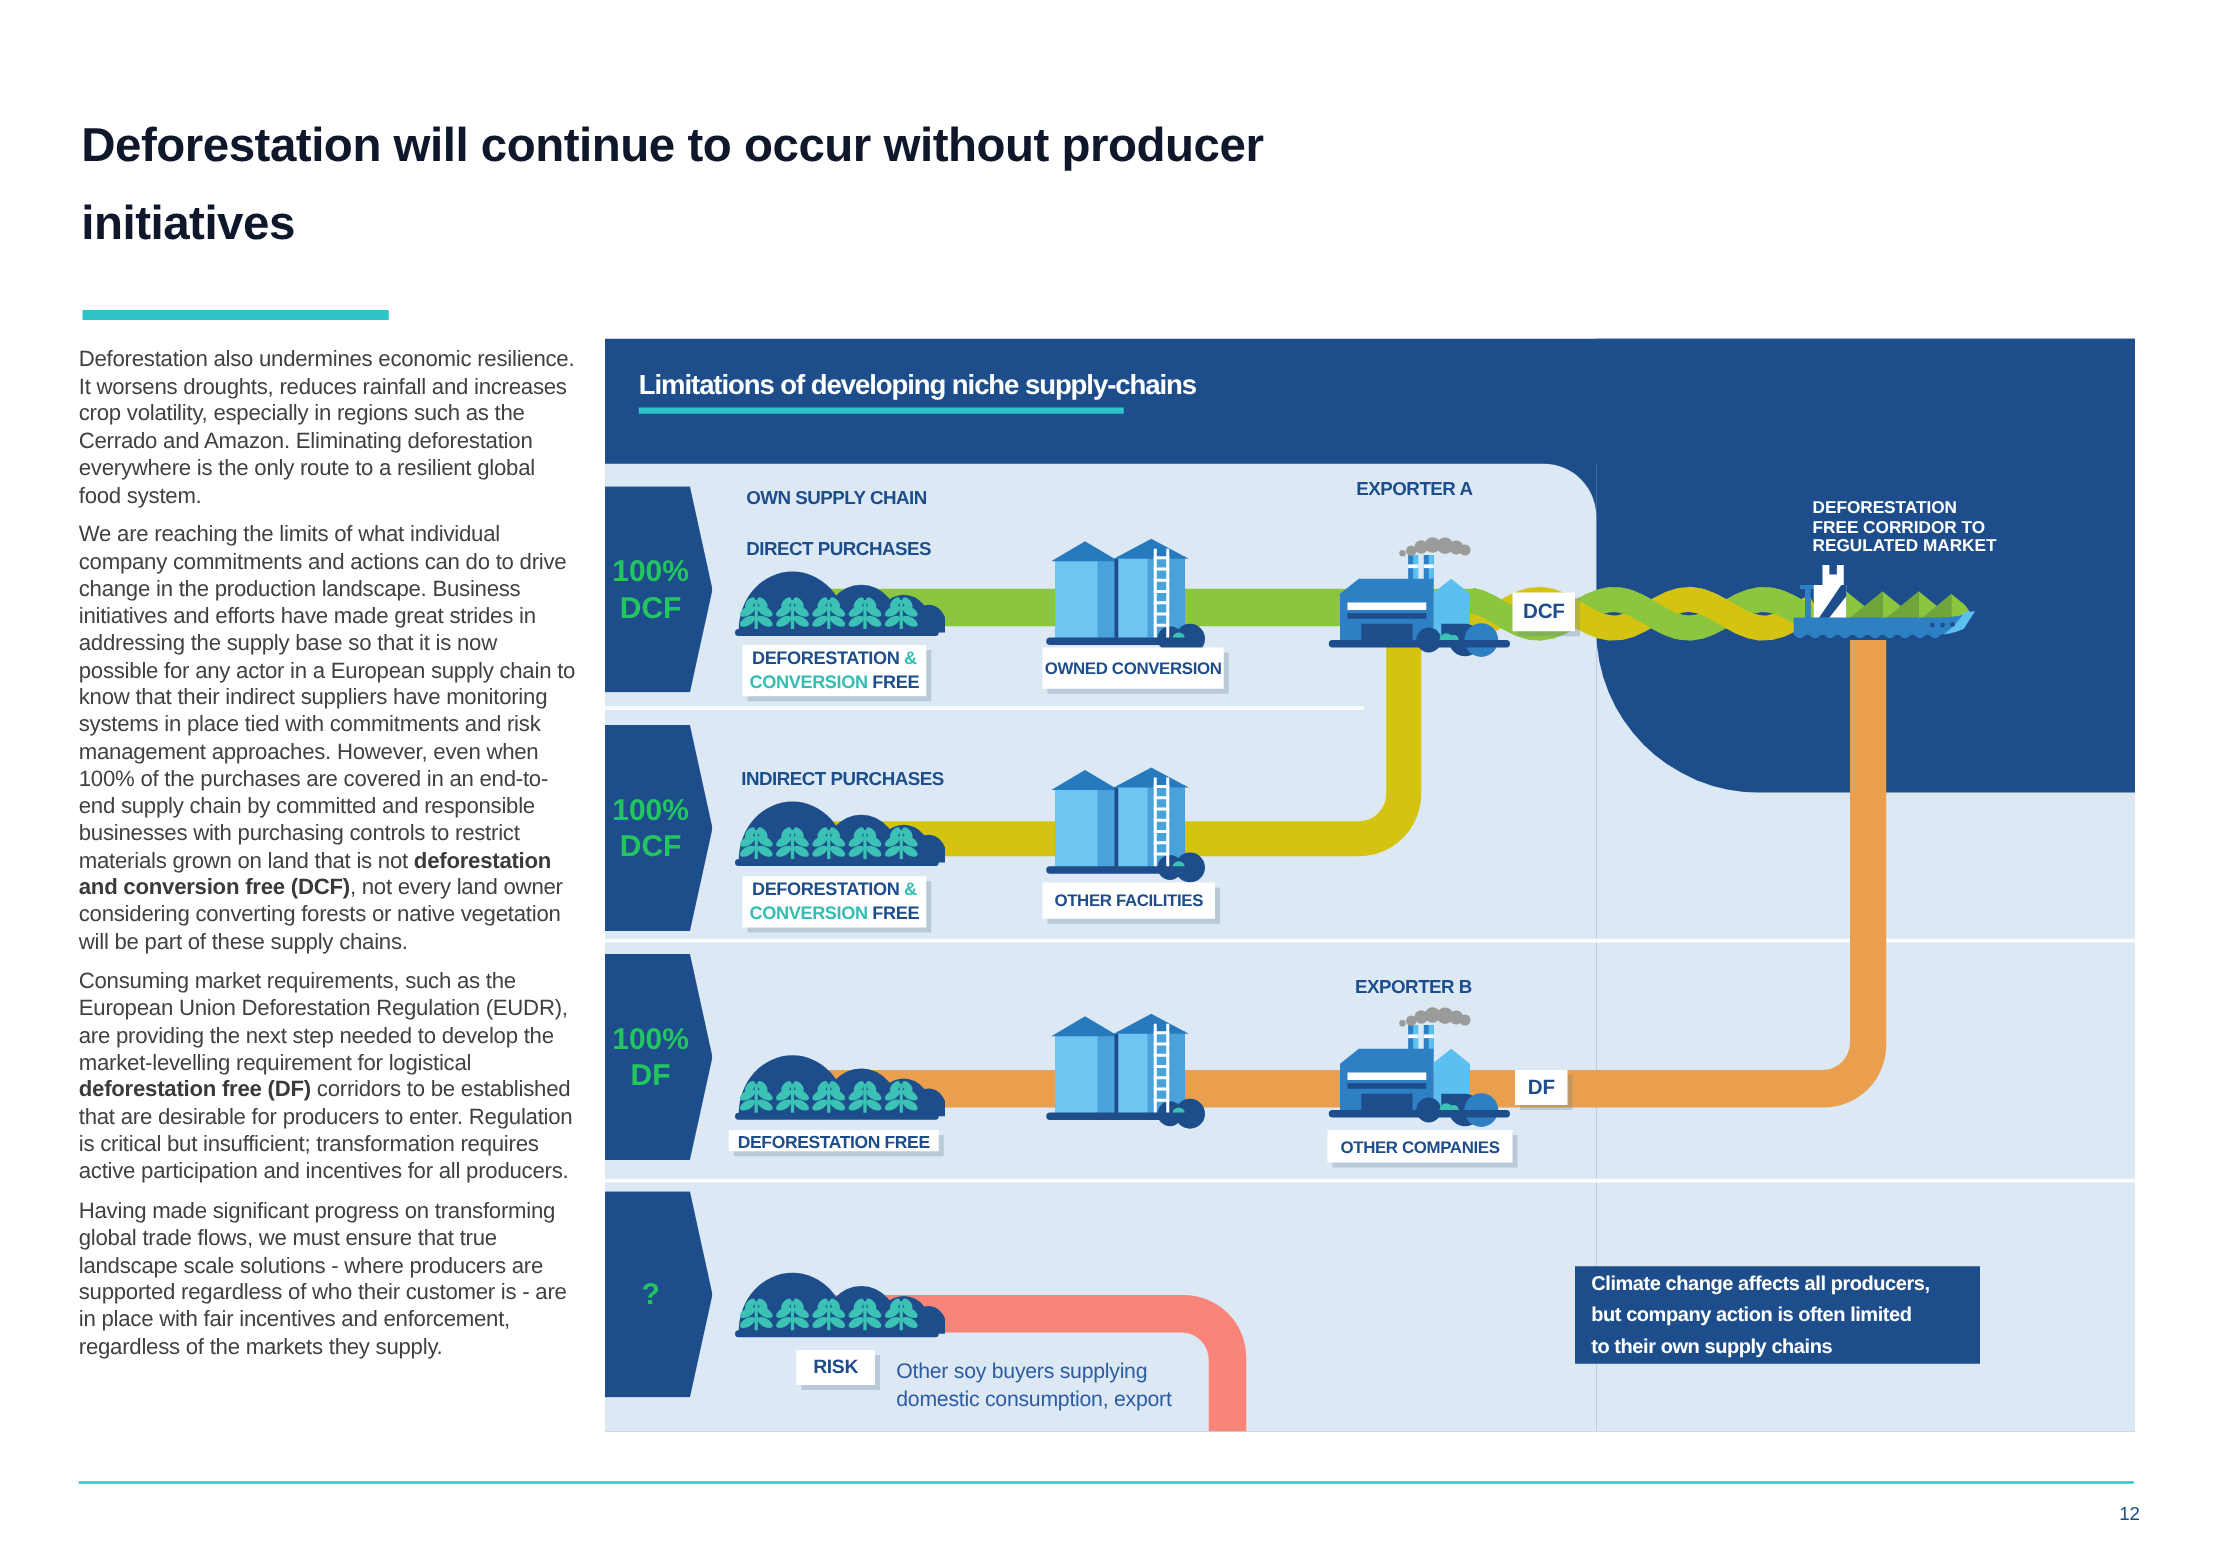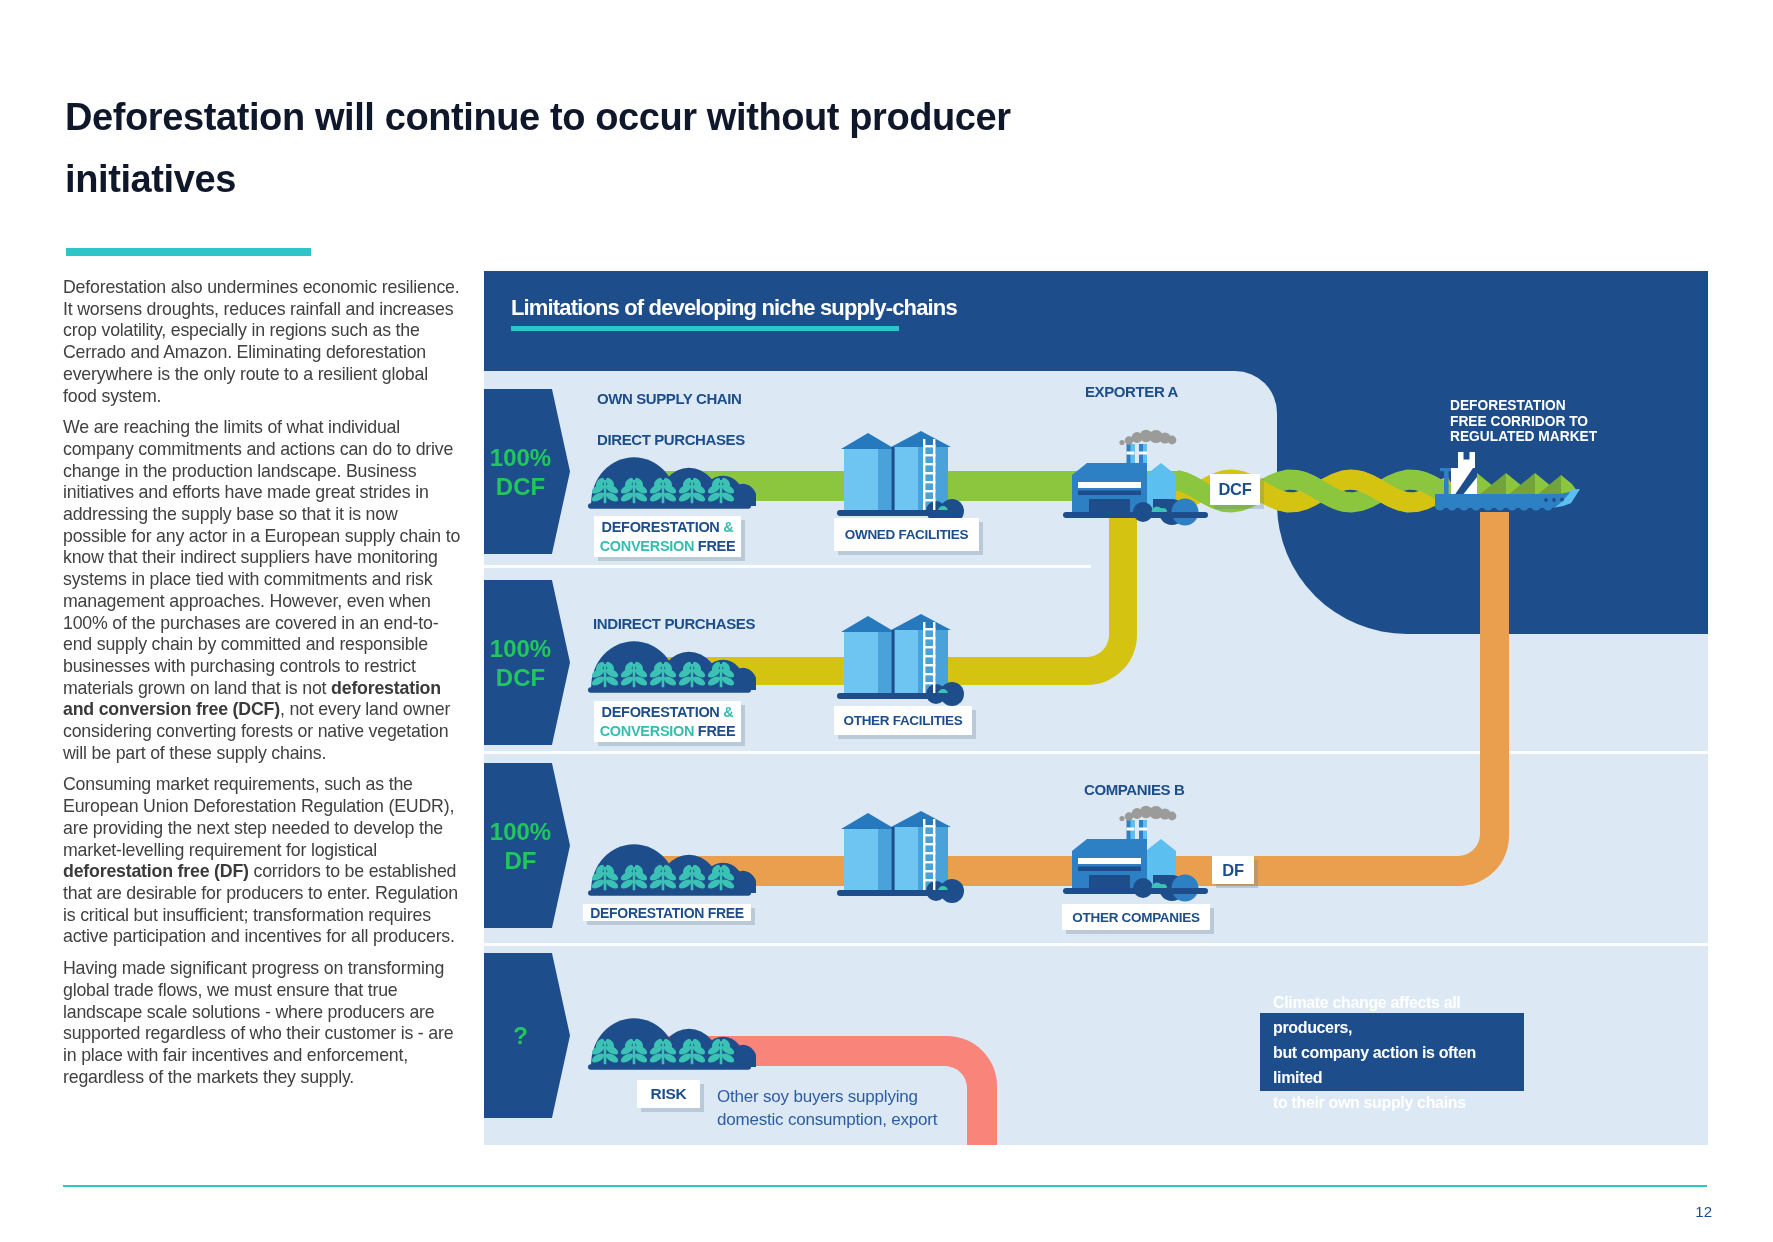--- a/index.html
+++ b/index.html
@@ -37,21 +37,21 @@
            color:#22c55e;font-weight:bold;font-size:24px;line-height:29px;padding-right:13px;box-sizing:border-box;}
   #chev1{top:389px;} #chev2{top:580px;} #chev3{top:763px;} #chev4{top:953px;}
 
   .rowhead{position:absolute;color:#1D4E8B;font-weight:bold;font-size:15px;letter-spacing:-0.4px;white-space:nowrap;}
 
   .wbox{position:absolute;background:#ffffff;box-shadow:4px 4px 0 rgba(110,130,150,0.30);
         display:flex;align-items:center;justify-content:center;text-align:center;
         color:#1D4E8B;font-weight:bold;white-space:nowrap;letter-spacing:-0.3px;}
   .wbox .teal{color:#35BDB2;}
 
-  #climate-box{left:1260px;top:1013px;width:264px;height:78px;background:#1D4E8B;color:#fff;
+  #climate-box{left:1260px;top:1013px;width:324px;height:78px;background:#1D4E8B;color:#fff;
                font-weight:bold;font-size:16px;line-height:25px;letter-spacing:-0.35px;display:flex;align-items:center;}
   #climate-box div{padding-left:13px;}
 
   #corridor-label{left:1450px;top:398px;width:220px;color:#fff;font-weight:bold;font-size:13.75px;
                   line-height:15.6px;letter-spacing:0;}
 
   #soy-note{left:717px;top:1086px;color:#2D5CA2;font-size:17px;line-height:22.5px;letter-spacing:-0.2px;}
 
   #bottom-rule{left:63px;top:1185px;width:1644px;height:2px;background:#2FC5C8;}
   #page-num{right:61px;top:1203px;color:#1D4E8B;font-weight:normal;font-size:15px;text-align:center;}
@@ -243,39 +243,39 @@
           <circle cx="1554" cy="500" r="1.9"></circle>
           <circle cx="1562" cy="499.5" r="1.9"></circle>
       </g>
     </g>
   </svg>
 
   <div class="abs rowhead" style="left:597px;top:390px;">OWN SUPPLY CHAIN</div>
   <div class="abs rowhead" style="left:597px;top:431px;">DIRECT PURCHASES</div>
   <div class="abs rowhead" style="left:1085px;top:383px;">EXPORTER A</div>
   <div class="abs rowhead" style="left:593px;top:615px;">INDIRECT PURCHASES</div>
-  <div class="abs rowhead" style="left:1084px;top:781px;">COMPANIES B</div>
+  <div class="abs rowhead" style="left:1084px;top:781px;">EXPORTER B</div>
 
   <div class="chevron pre" id="chev1">100%
 DCF</div>
   <div class="chevron pre" id="chev2">100%
 DCF</div>
   <div class="chevron pre" id="chev3">100%
 DF</div>
   <div class="chevron pre" id="chev4">?</div>
 
   <div class="wbox" style="left:594px;top:516px;width:147px;height:41px;font-size:14.5px;line-height:18.5px;">
     <div><span><span class="">DEFORESTATION </span><span class="teal">&amp;</span></span><br><span><span class="teal">CONVERSION</span><span class=""> FREE</span></span></div>
   </div>
   <div class="wbox" style="left:594px;top:701px;width:147px;height:41px;font-size:14.5px;line-height:18.5px;">
     <div><span><span class="">DEFORESTATION </span><span class="teal">&amp;</span></span><br><span><span class="teal">CONVERSION</span><span class=""> FREE</span></span></div>
   </div>
   <div class="wbox" style="left:583px;top:904px;width:168px;height:17px;font-size:14px;">DEFORESTATION FREE</div>
   <div class="wbox" style="left:637px;top:1080px;width:63px;height:28px;font-size:15.5px;">RISK</div>
-  <div class="wbox" style="left:834px;top:518px;width:145px;height:33px;font-size:13.5px;">OWNED FACILITIES</div>
+  <div class="wbox" style="left:834px;top:518px;width:145px;height:33px;font-size:13.5px;">OWNED CONVERSION</div>
   <div class="wbox" style="left:834px;top:706px;width:138px;height:29px;font-size:13.5px;text-align:right;">OTHER FACILITIES</div>
   <div class="wbox" style="left:1062px;top:904px;width:148px;height:26px;font-size:13.5px;">OTHER COMPANIES</div>
   <div class="wbox" style="left:1210px;top:474px;width:50px;height:31px;font-size:16.5px;">DCF</div>
   <div class="wbox" style="left:1212px;top:856px;width:42px;height:28px;font-size:16.5px;">DF</div>
 
   <div class="abs pre" id="corridor-label">DEFORESTATION
 FREE CORRIDOR TO
 REGULATED MARKET</div>
 
   <div class="abs" id="climate-box">

